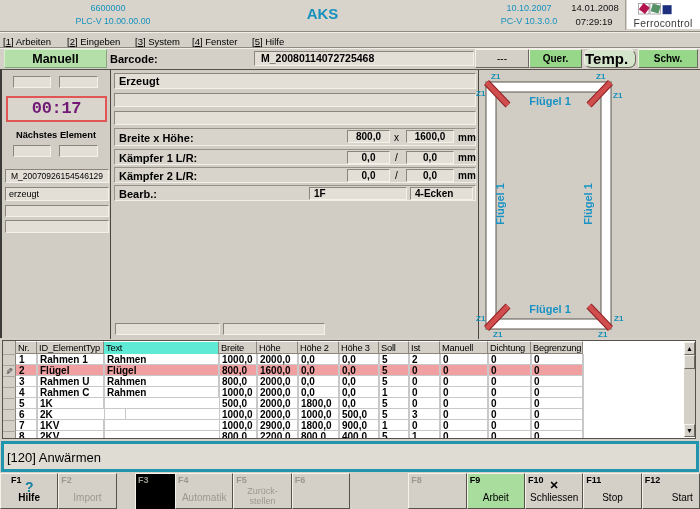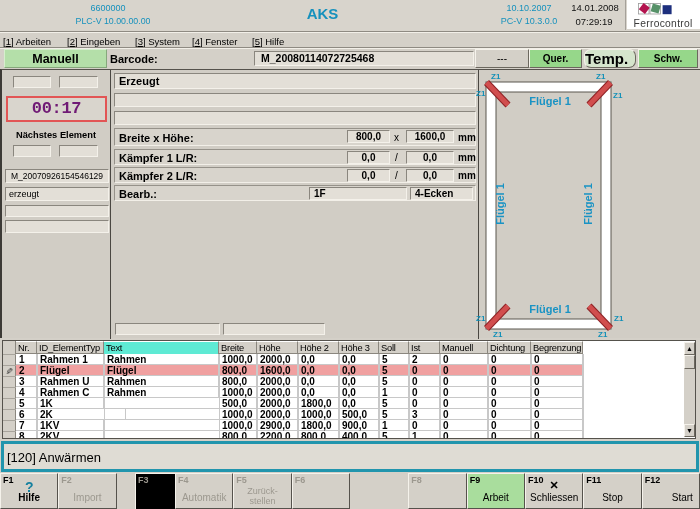--- a/index.html
+++ b/index.html
@@ -280,21 +280,21 @@
 <div class="abs raised" style="left:681px;top:14px;width:11px;height:14px;background:#d4d0c8;"></div>
 <div class="abs raised" style="left:681px;top:83px;width:11px;height:13px;background:#d4d0c8;text-align:center;font-size:7px;line-height:11px;">▼</div>
 </div>
 
 <div class="abs" id="status" style="left:1px;top:441px;width:698px;height:31px;border:3px solid #2195ad;background:#dfdcd4;">
   <span class="abs" style="left:3px;top:6px;font-size:13px;color:#000;">[120] Anwärmen</span>
 </div>
 
 <div class="abs" id="fkeys" style="left:0;top:473px;width:700px;height:36px;">
 <div class="abs" style="left:0.00px;top:0;width:58.33px;height:36px;background:#d4d0c8;border-top:1px solid #f5f2eb;border-left:1px solid #f5f2eb;border-bottom:1px solid #55524c;border-right:1px solid #55524c;">
-      <span class="abs" style="left:2px;top:1px;font-size:9px;font-weight:bold;color:#000;">F1</span>
+      <span class="abs" style="left:10px;top:1px;font-size:9px;font-weight:bold;color:#000;">F1</span>
       <span class="abs" style="left:0;top:5px;width:100%;text-align:center;font-size:14px;font-weight:bold;color:#15809f;">?</span>
       <span class="abs" style="left:0;top:18px;width:100%;text-align:center;font-size:10px;font-weight:bold;color:#000;">Hilfe</span>
     </div>
 <div class="abs" style="left:58.33px;top:0;width:58.33px;height:36px;background:#d4d0c8;border-top:1px solid #f5f2eb;border-left:1px solid #f5f2eb;border-bottom:1px solid #55524c;border-right:1px solid #55524c;">
       <span class="abs" style="left:2px;top:1px;font-size:9px;font-weight:bold;color:#9c988f;">F2</span>
       <span class="abs" style="left:0;top:18px;width:100%;text-align:center;font-size:10px;color:#9c988f;">Import</span>
     </div>
 <div class="abs" style="left:135px;top:0;width:58.33px;height:50px;background:#000000;border-top:1px solid #f5f2eb;border-left:1px solid #f5f2eb;border-bottom:1px solid #55524c;border-right:1px solid #55524c;">
       <span class="abs" style="left:2px;top:1px;font-size:9px;font-weight:bold;color:#9c988f;">F3</span>
     </div>

